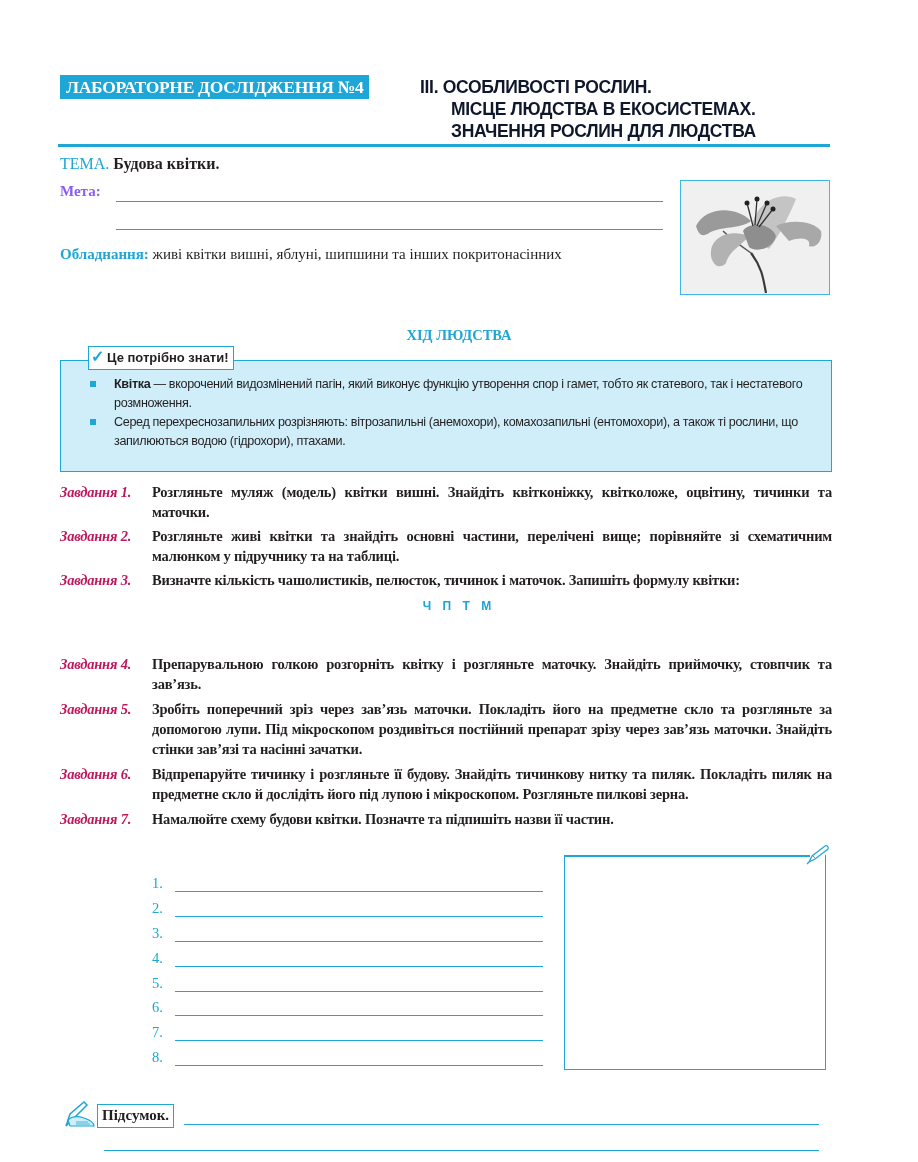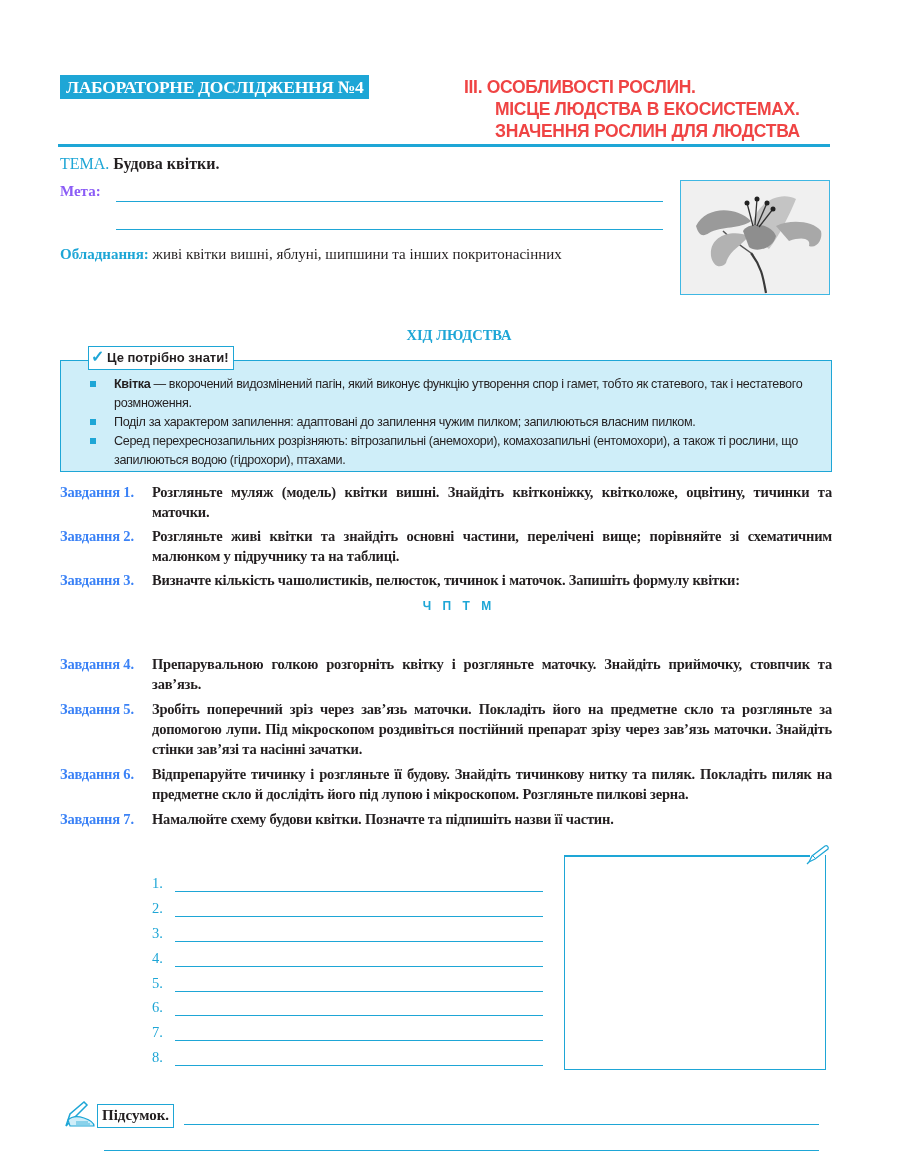--- a/index.html
+++ b/index.html
@@ -7,23 +7,23 @@
   body { position: relative; font-family: "Liberation Serif", serif; color: #231f20; }
 
   
   .hdr-badge {
     position: absolute; left: 60px; top: 75px; height: 24px; padding: 0 6px;
     background: #1ea6d6; color: #fff;
     font-family: Liberation Serif, serif; font-weight: bold; font-size: 17.5px;
     line-height: 24px; letter-spacing: -0.3px; white-space: nowrap;
   }
   .hdr-title {
-    position: absolute; left: 420px; top: 76px; color: #ef4444;
+    position: absolute; left: 420px; top: 76px; color: #0f172a;
     font-family: "Liberation Sans", sans-serif; font-weight: bold; font-size: 17.5px;
-    line-height: 22px; letter-spacing: -0.3px; margin-left: 44px;
+    line-height: 22px; letter-spacing: -0.3px;
   }
   .hdr-title .l1 { display: block; }
   .hdr-title .l2, .hdr-title .l3 { display: block; padding-left: 31px; }
   .hdr-rule { position: absolute; left: 58px; top: 144px; width: 772px; height: 3px; background: #1ea6d6; }
 
   
   .topic { position: absolute; left: 60px; top: 155px; font-size: 16px; font-weight: bold; }
   .topic .lbl { color: #1ea6d6; font-weight: normal; }
   .goal-lbl { position: absolute; left: 60px; top: 183px; font-size: 15px; font-weight: bold; color: #8b5cf6; }
   .line { position: absolute; height: 1px; background: #1ea6d6; }
@@ -53,21 +53,21 @@
   .know-tab .check { position: absolute; left: 2px; top: -1px; color: #1ea6d6; font-size: 16px; font-weight: bold; }
   .know-list { position: absolute; left: 90px; top: 375px; width: 735px;
     font-family: "Liberation Sans", sans-serif; font-size: 12.6px; line-height: 19px; letter-spacing: -0.35px; }
   .know-item { position: relative; padding-left: 24px; margin-bottom: 0px; }
   .know-item .bullet { position: absolute; left: 0; top: 6px; width: 6px; height: 6px; background: #1ea6d6; }
   .know-item b { font-weight: bold; }
 
   
   .task { position: absolute; left: 60px; width: 772px; font-size: 14.5px; line-height: 20px; font-weight: bold;
     font-family: "Liberation Serif", serif; letter-spacing: -0.2px; }
-  .task .tlbl { position: absolute; left: 0; top: 0; color: #3b82f6; white-space: nowrap; }
+  .task .tlbl { position: absolute; left: 0; top: 0; color: #be185d; white-space: nowrap; font-style: italic; }
   .task .ttxt { display: block; padding-left: 92px; text-align: justify; }
 
   .formula { position: absolute; left: 0; width: 918px; top: 599px; text-align: center; color: #1ea6d6;
     font-family: "Liberation Sans", sans-serif; font-weight: bold; font-size: 12px; letter-spacing: 4px; }
 
   
   .num { position: absolute; left: 152px; font-size: 14.5px; color: #1ea6d6; }
 
   .draw-box { position: absolute; left: 564px; top: 855px; width: 262px; height: 215px;
     border: 1.5px solid #1ea6d6; border-top: none; }
@@ -127,21 +127,20 @@
   <span class="check">✓</span>
   <span>Це потрібно знати!</span>
 </div>
 <div class="know-list">
   <div class="know-item">
     <span class="bullet"></span>
     <b>Квітка</b><span> — вкорочений видозмінений пагін, який виконує функцію утворення спор і гамет, тобто як статевого, так і нестатевого розмноження.</span>
   </div>
   <div class="know-item">
     <span class="bullet"></span>
-    <span>Поділ за характером запилення: адаптовані до запилення чужим пилком; запилюються власним пилком.</span>
   </div>
   <div class="know-item">
     <span class="bullet"></span>
     <span>Серед перехреснозапильних розрізняють: вітрозапильні (анемохори), комахозапильні (ентомохори), а також ті рослини, що запилюються водою (гідрохори), птахами.</span>
   </div>
 </div>
 
 <div class="task" style="top:482px;">
   <span class="tlbl">Завдання 1.</span>
   <span class="ttxt">Розгляньте муляж (модель) квітки вишні. Знайдіть квітконіжку, квітколоже, оцвітину, тичинки та маточки.</span>

